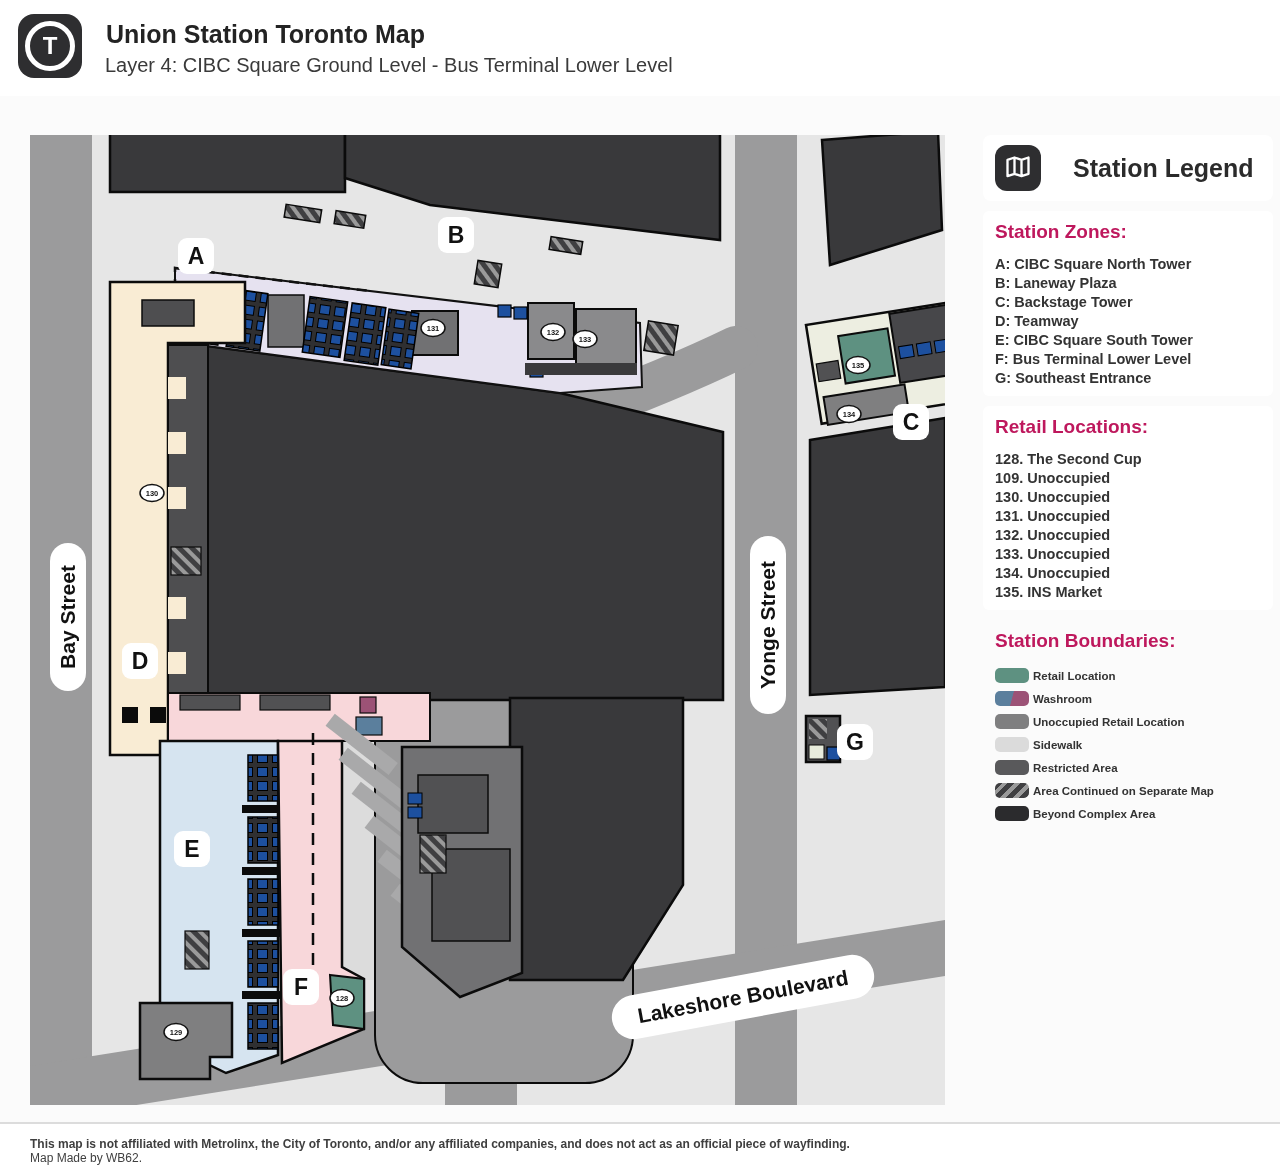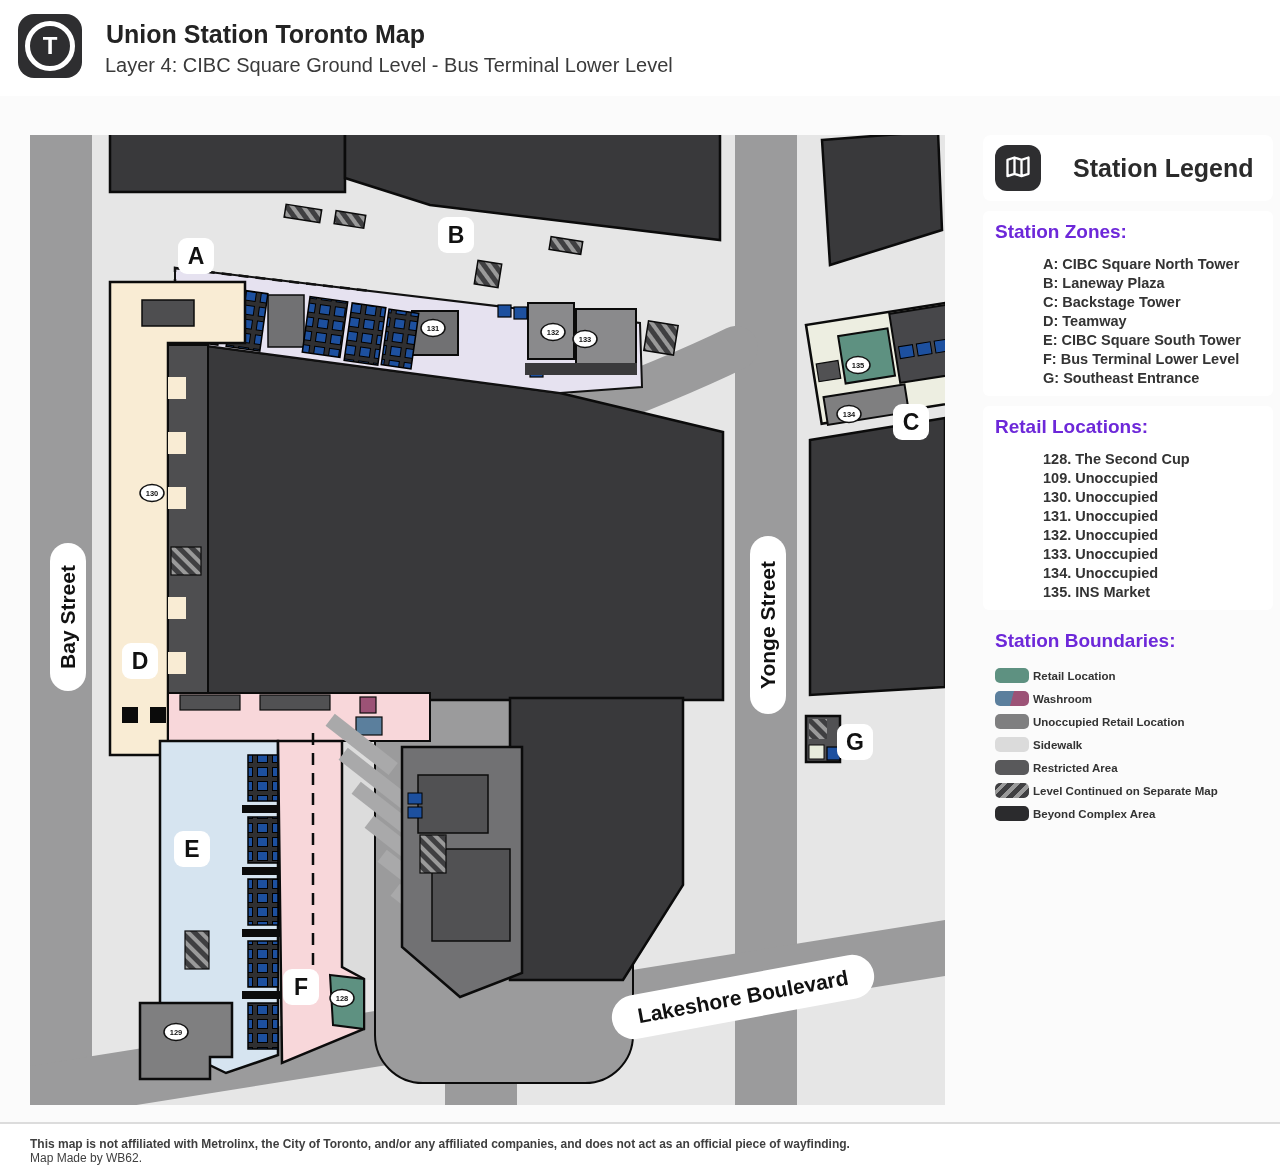--- a/index.html
+++ b/index.html
@@ -12,22 +12,22 @@
   .title{position:absolute;left:106px;top:20px;font-size:25px;font-weight:bold;color:#232323;}
   .subtitle{position:absolute;left:105px;top:54px;font-size:20px;color:#3a3a3a;}
   
   .map-wrap{position:absolute;left:30px;top:135px;width:915px;height:970px;}
   
   .legend{position:absolute;left:983px;top:135px;width:290px;}
   .legend-card{background:#ffffff;border-radius:8px;padding:10px 12px;display:flex;align-items:center;gap:32px;}
   .legend-icon{width:46px;height:46px;background:#2e2e30;border-radius:12px;display:flex;align-items:center;justify-content:center;flex:none;}
   .legend-title{font-size:25px;font-weight:bold;color:#2b2b2b;}
   .section{margin-top:10px;padding:8px 12px;background:#ffffff;border-radius:6px;}
-  .section h3{margin:2px 0 12px 0;font-size:19px;font-weight:bold;color:#6d28d9;}
-  .zlist div, .rlist div{font-size:14.5px;font-weight:bold;color:#333333;line-height:19px;margin-left:48px;}
+  .section h3{margin:2px 0 12px 0;font-size:19px;font-weight:bold;color:#be185d;}
+  .zlist div, .rlist div{font-size:14.5px;font-weight:bold;color:#333333;line-height:19px;}
   .blist{margin-top:4px;}
   .brow{display:flex;align-items:center;gap:4px;height:23px;}
   .swatch{width:34px;height:15px;border-radius:5px;flex:none;}
   .brow span{font-size:11.5px;font-weight:bold;color:#333333;}
   
   .footer{position:absolute;left:0;top:1122px;width:1280px;border-top:2px solid #dcdcdc;background:#ffffff;height:52px;}
   .footer div{margin-left:30px;font-size:12px;color:#3f3f3f;}
   .footer .l1{margin-top:13px;font-weight:bold;}
 </style>
 </head>
@@ -329,21 +329,21 @@
           <div class="brow">
             <div class="swatch" style="background: rgb(219, 219, 219);"></div>
             <span>Sidewalk</span>
           </div>
           <div class="brow">
             <div class="swatch" style="background: rgb(89, 89, 91);"></div>
             <span>Restricted Area</span>
           </div>
           <div class="brow">
             <div class="swatch" style="background: repeating-linear-gradient(135deg, rgb(63, 63, 65) 0px, rgb(63, 63, 65) 5px, rgb(154, 154, 154) 5px, rgb(154, 154, 154) 9px);"></div>
-            <span>Level Continued on Separate Map</span>
+            <span>Area Continued on Separate Map</span>
           </div>
           <div class="brow">
             <div class="swatch" style="background: rgb(43, 43, 45);"></div>
             <span>Beyond Complex Area</span>
           </div>
         </div>
     </div>
   </div>
 
   <div class="footer">

